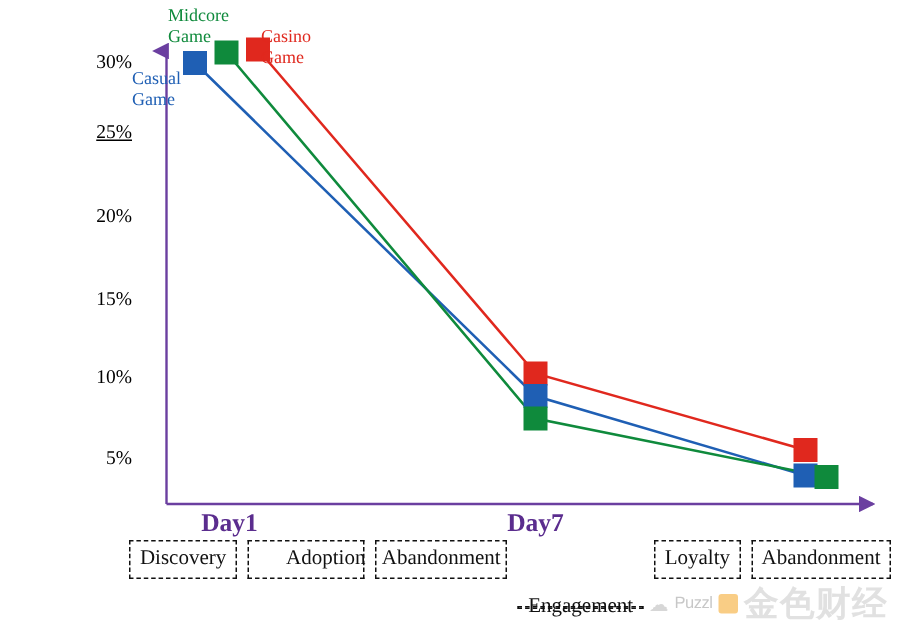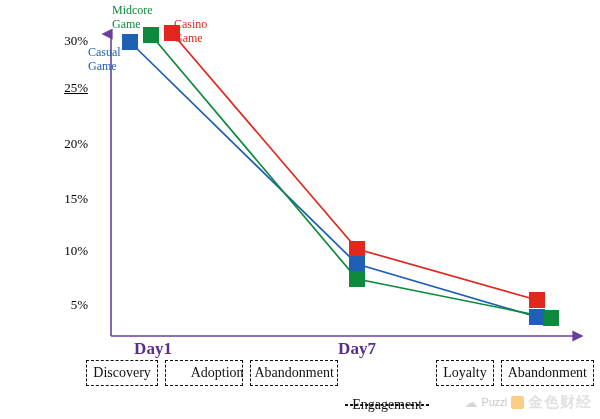--- a/index.html
+++ b/index.html
@@ -89,21 +89,21 @@
   #wm-cloud{
     font-size:13px;color:#b8b8b8;font-family:"Liberation Sans",sans-serif;
   }
   #wm-puzzle{
     font-size:11px;color:#9a9a9a;font-family:"Liberation Sans",sans-serif;letter-spacing:-.3px;
   }
   #wm-block{
     display:inline-block;width:13px;height:13px;background:#f5a623;border-radius:2px;
   }
   #wm-cn{
-    font-size:15px;color:#c9c9c9;font-family:"Liberation Sans",sans-serif;letter-spacing:1px;font-weight:bold;
+    font-size:23px;color:#c9c9c9;font-family:"Liberation Sans",sans-serif;letter-spacing:1px;font-weight:bold;
   }
 </style>
 </head>
 <body>
 
 <div id="chart-root">
 
   <svg class="plot" viewBox="0 0 600 419">
     <defs>
       <marker id="arrowUp" markerWidth="7" markerHeight="7" refX="3.5" refY="6" orient="auto">

